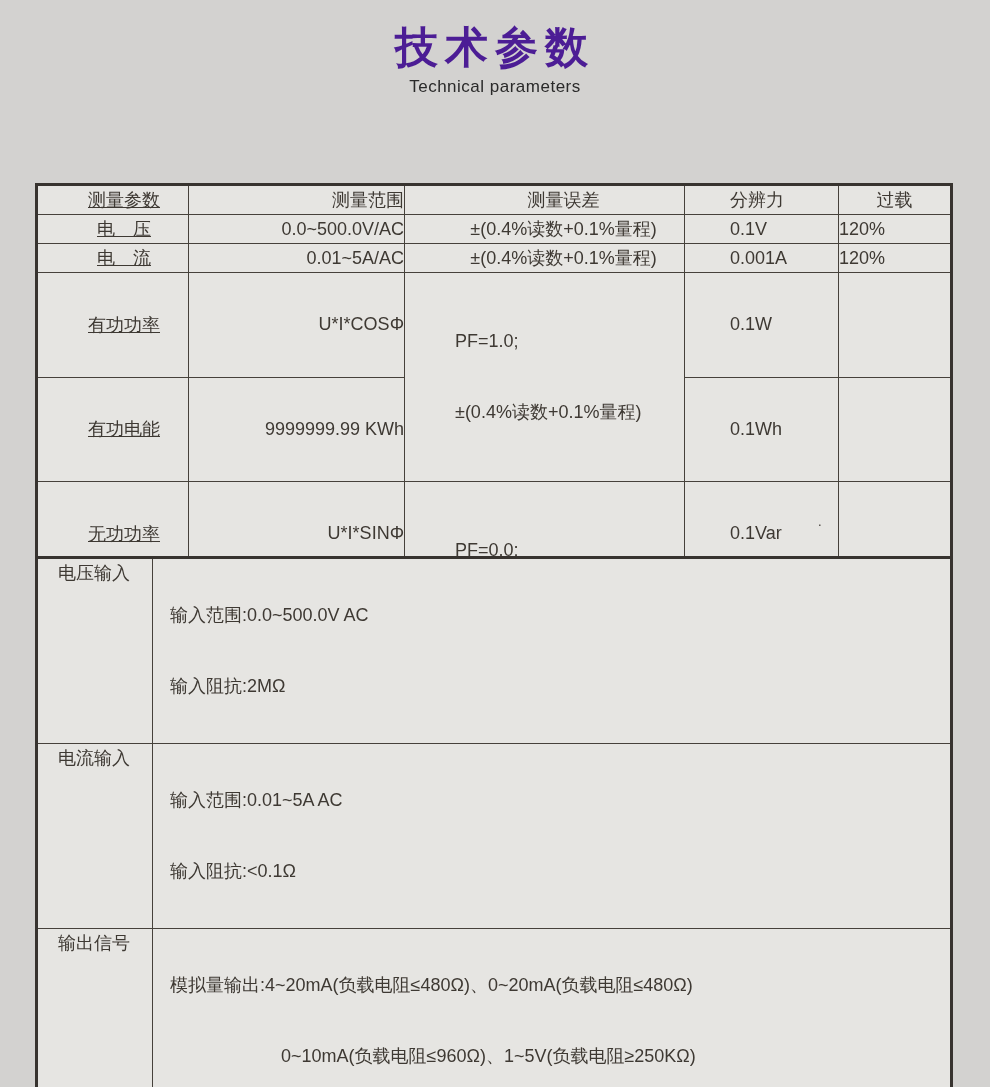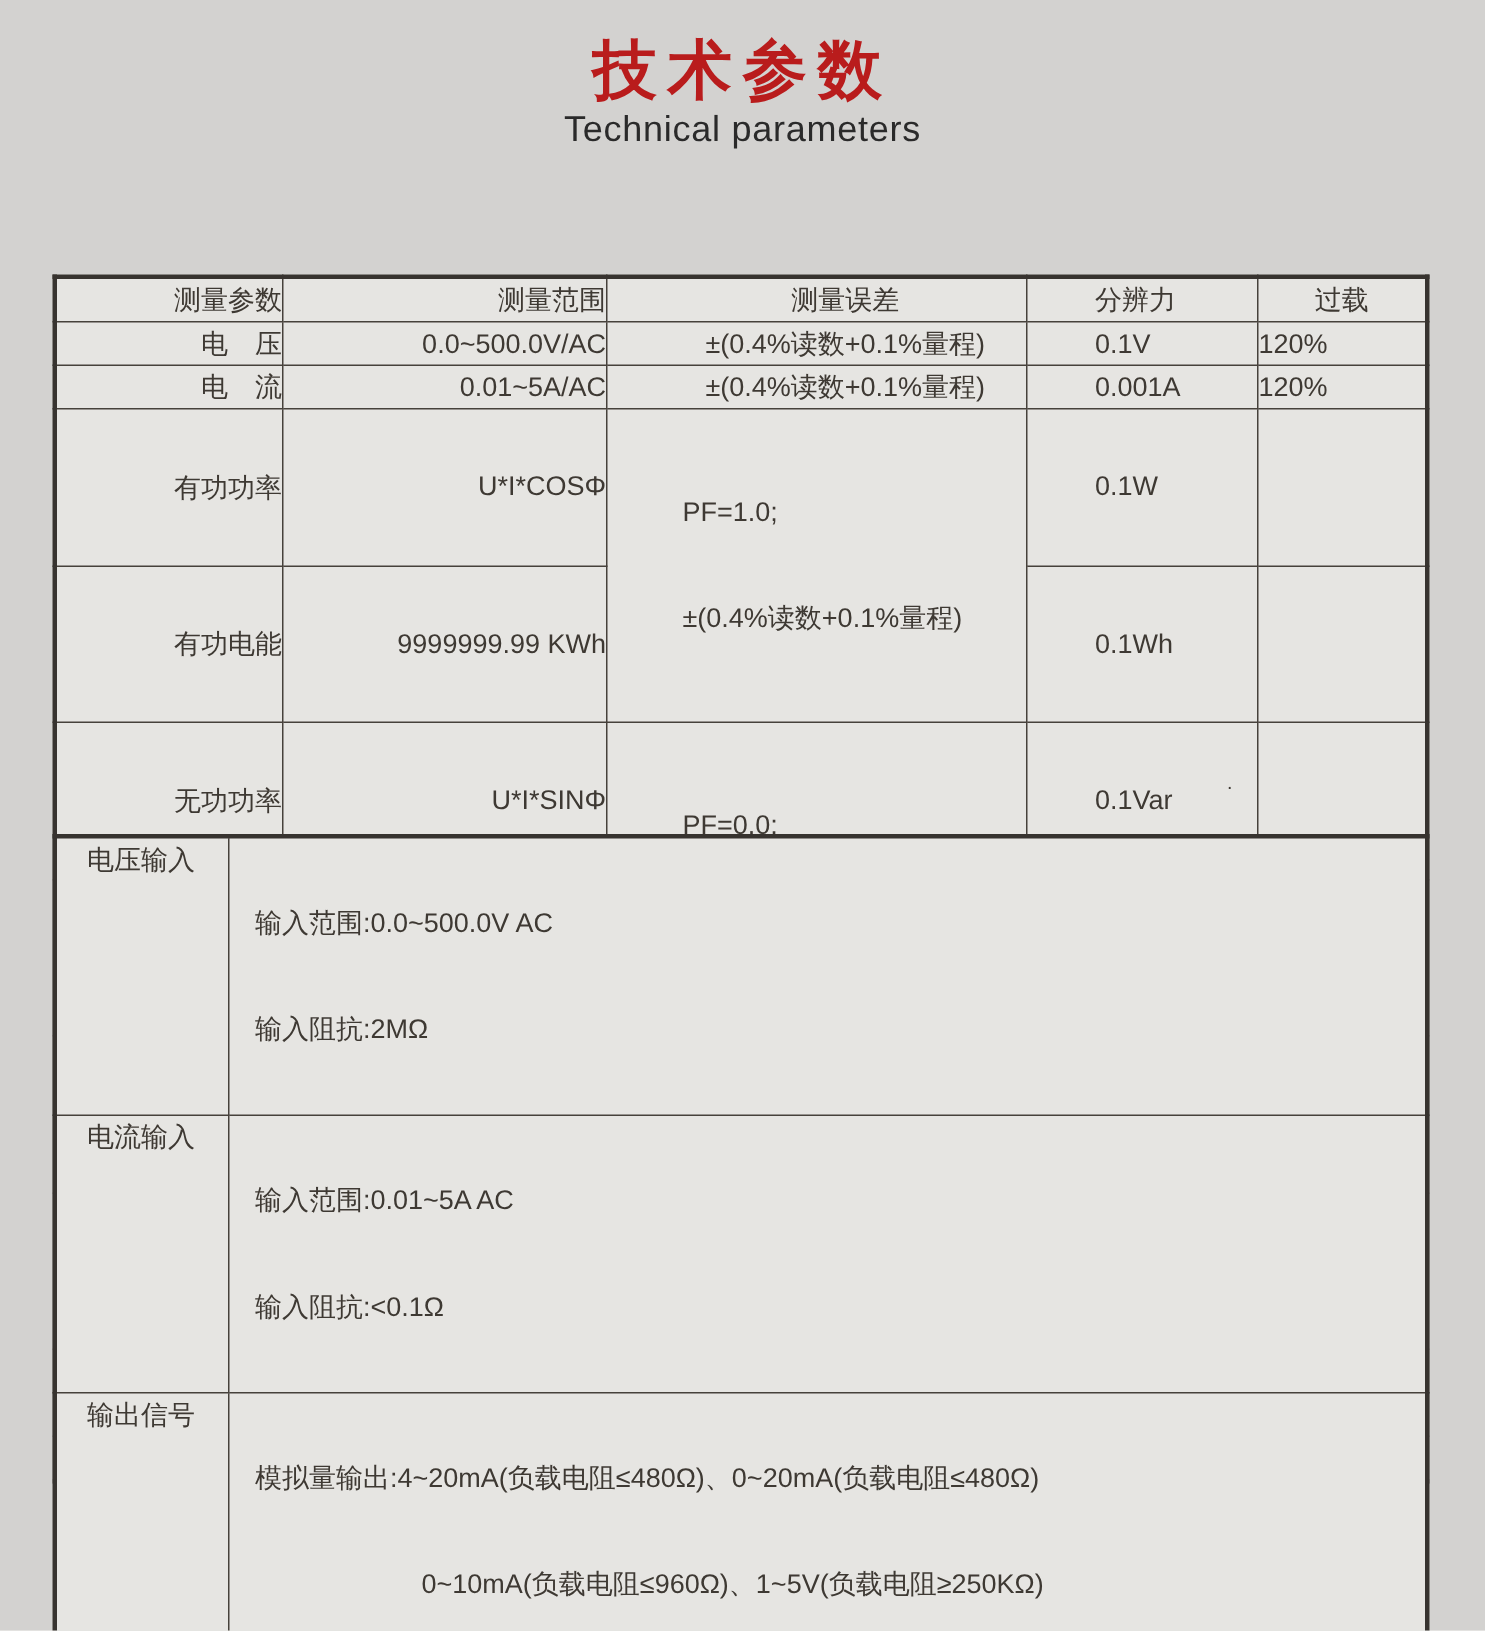--- a/index.html
+++ b/index.html
@@ -9,26 +9,26 @@
     background:#d3d2d0;
     font-family:"Liberation Sans","DejaVu Sans",sans-serif;
     color:#3e3933;
     overflow:hidden;
   }
   .page-title{
     position:absolute;top:22px;left:0;width:100%;
     text-align:center;
     font-size:43px;line-height:50px;font-weight:700;
     letter-spacing:7px;
-    color:#b91c1c;
+    color:#4c1d95;
   }
   .page-subtitle{
     position:absolute;top:75px;left:0;width:100%;
     text-align:center;
-    font-size:24px;line-height:24px;
+    font-size:17px;line-height:24px;
     letter-spacing:0.5px;
     color:#2a2a2a;
   }
   table{
     position:absolute;left:35px;
     border-collapse:collapse;
     table-layout:fixed;
     background:#e6e5e2;
   }
   .t1{top:183px;width:915px;border:3px solid #37332f;}
@@ -36,21 +36,21 @@
   th,td{
     border:1px solid #46413b;
     font-weight:400;
     font-size:18px;
     padding:0;
     overflow:hidden;
     white-space:pre;
   }
   
   .t1 th,.t1 td{height:28px;vertical-align:middle;}
-  .t1 .c1{text-align:right;padding-left:22px;}
+  .t1 .c1{text-align:center;padding-left:22px;text-decoration:underline;}
   .t1 .c2{text-align:right;padding-left:41px;}
   .t1 .c3{text-align:center;padding-left:38px;}
   .t1 .c4{text-align:left;padding-left:45px;}
   .t1 .c5{}
   .t1 .merged{vertical-align:top;padding:12px;}
   .t1 .merged .line{line-height:29px;height:29px;padding-left:38px;white-space:pre;}
   
   .t2 td{vertical-align:top;}
   .t2 .lbl{padding-left:20px;line-height:29px;margin-left:24px;}
   .t2 .vwrap{padding:0;}

